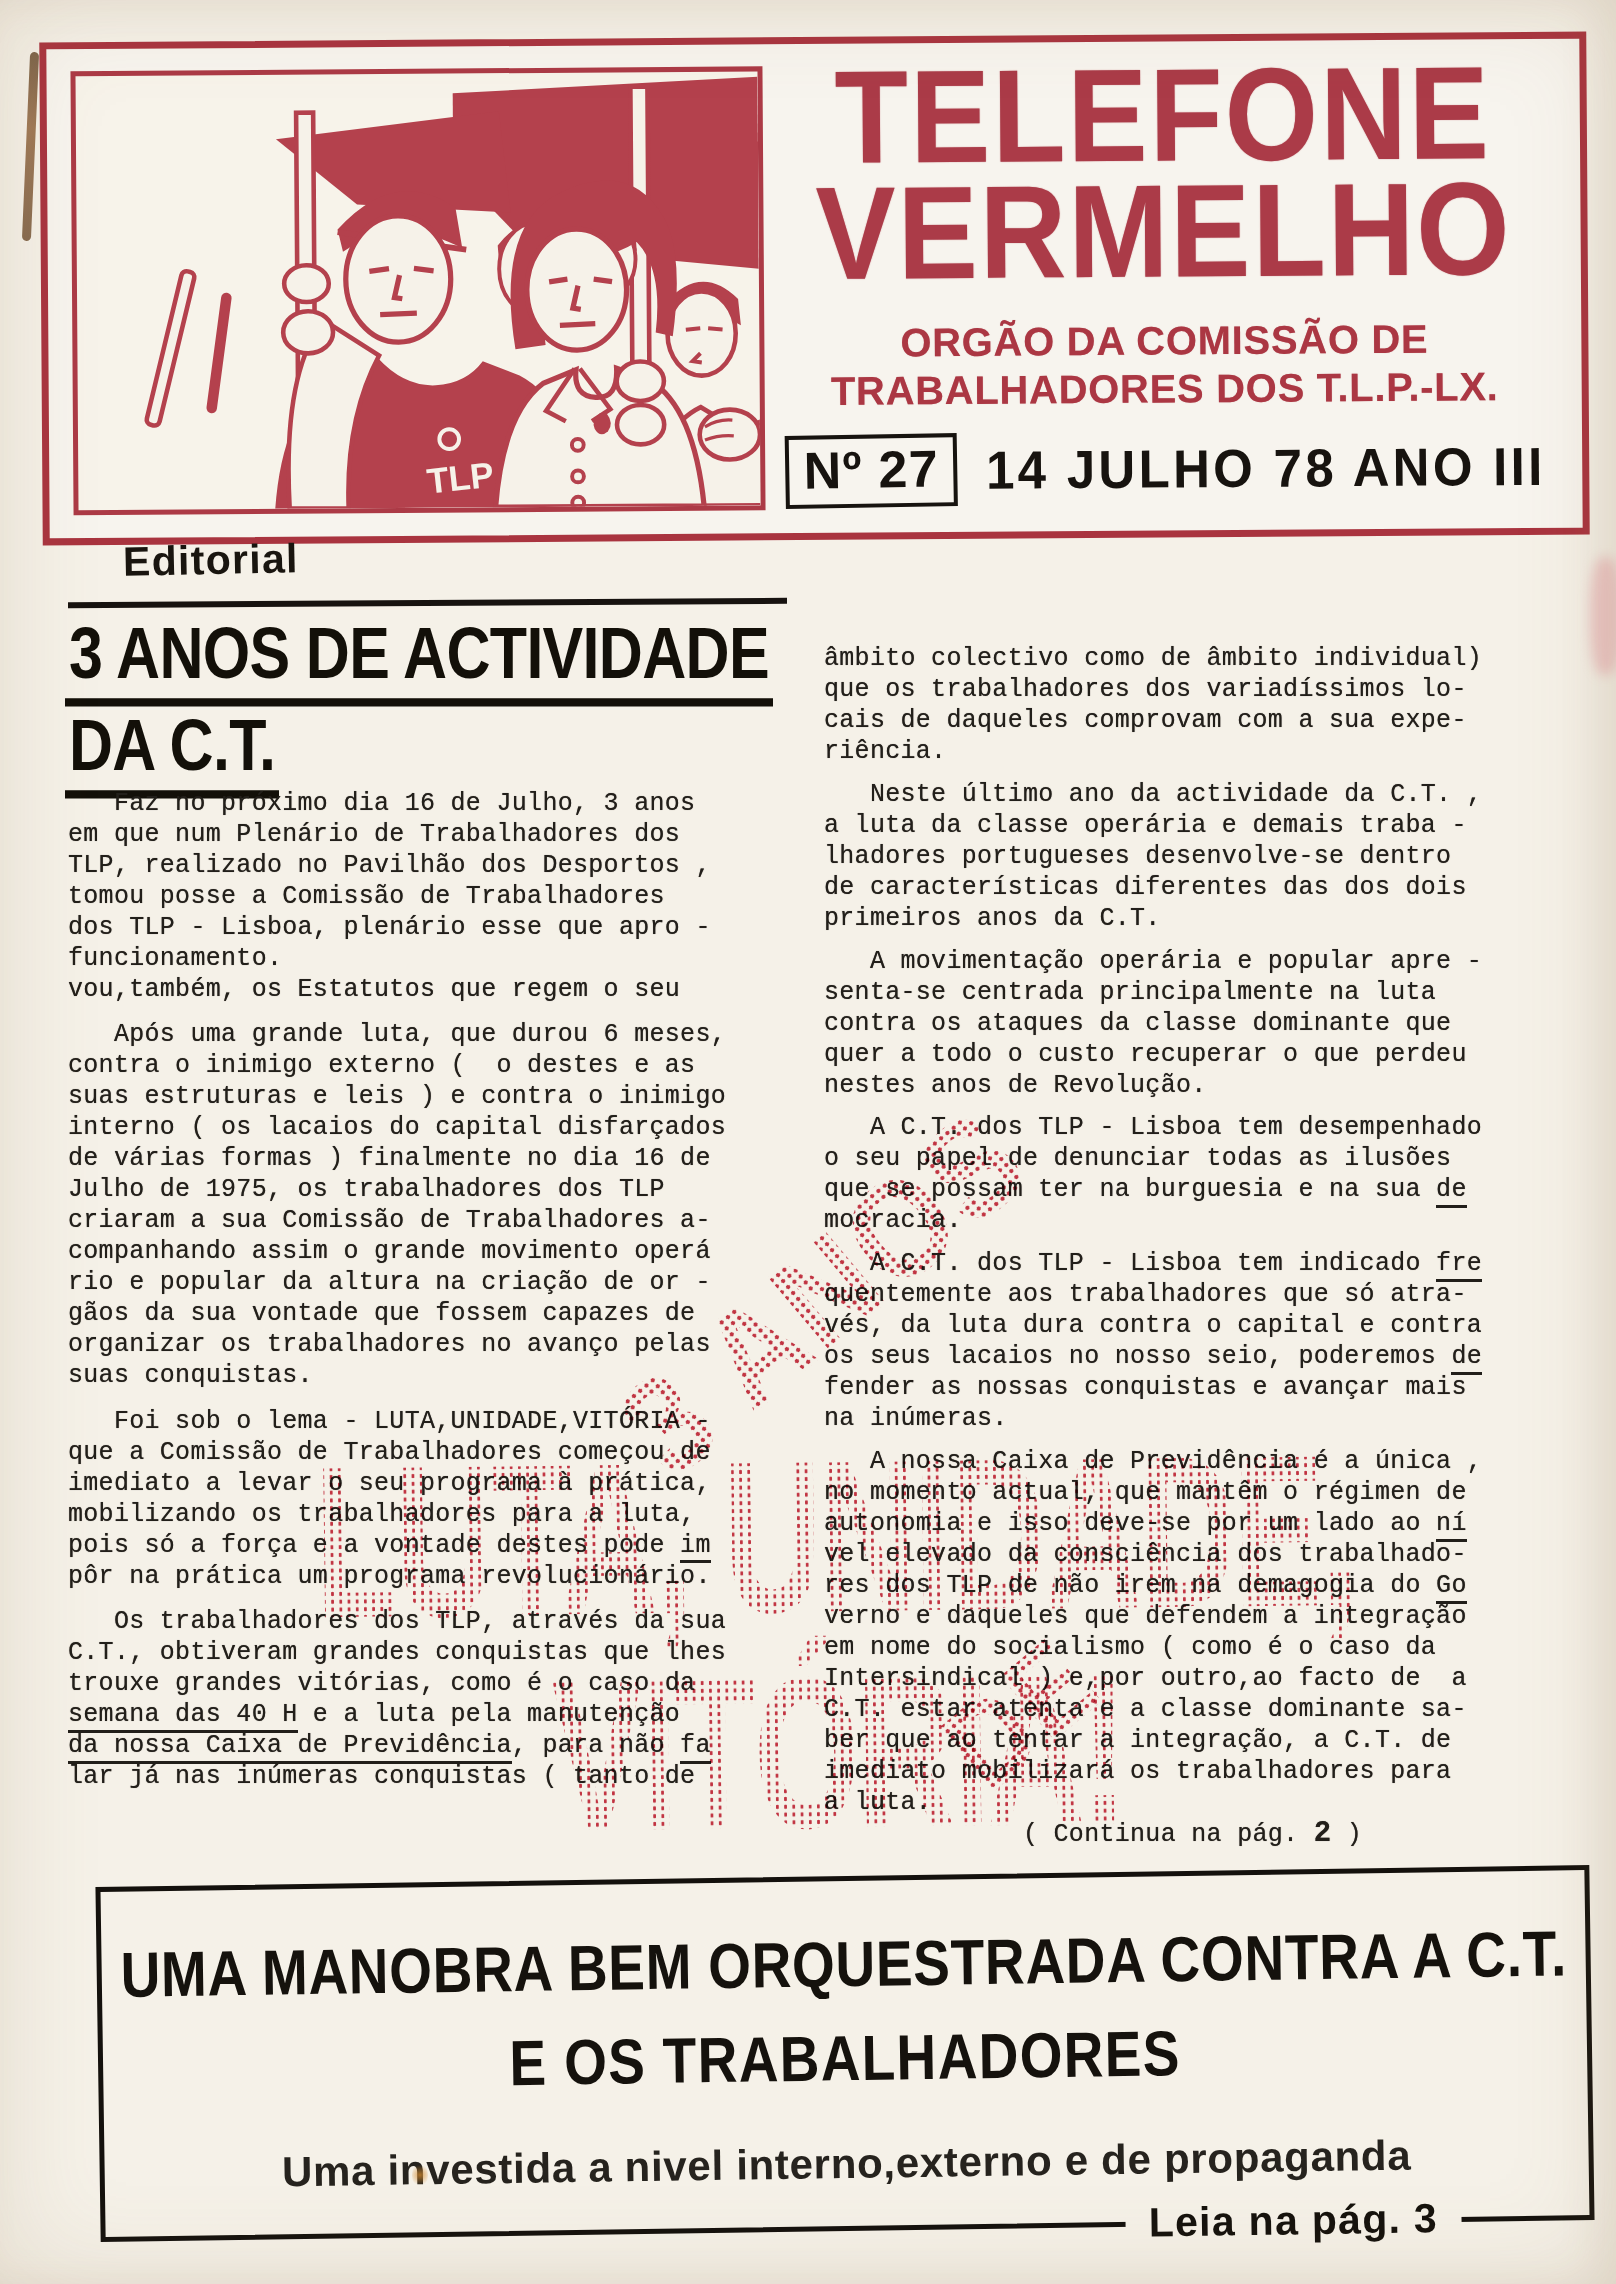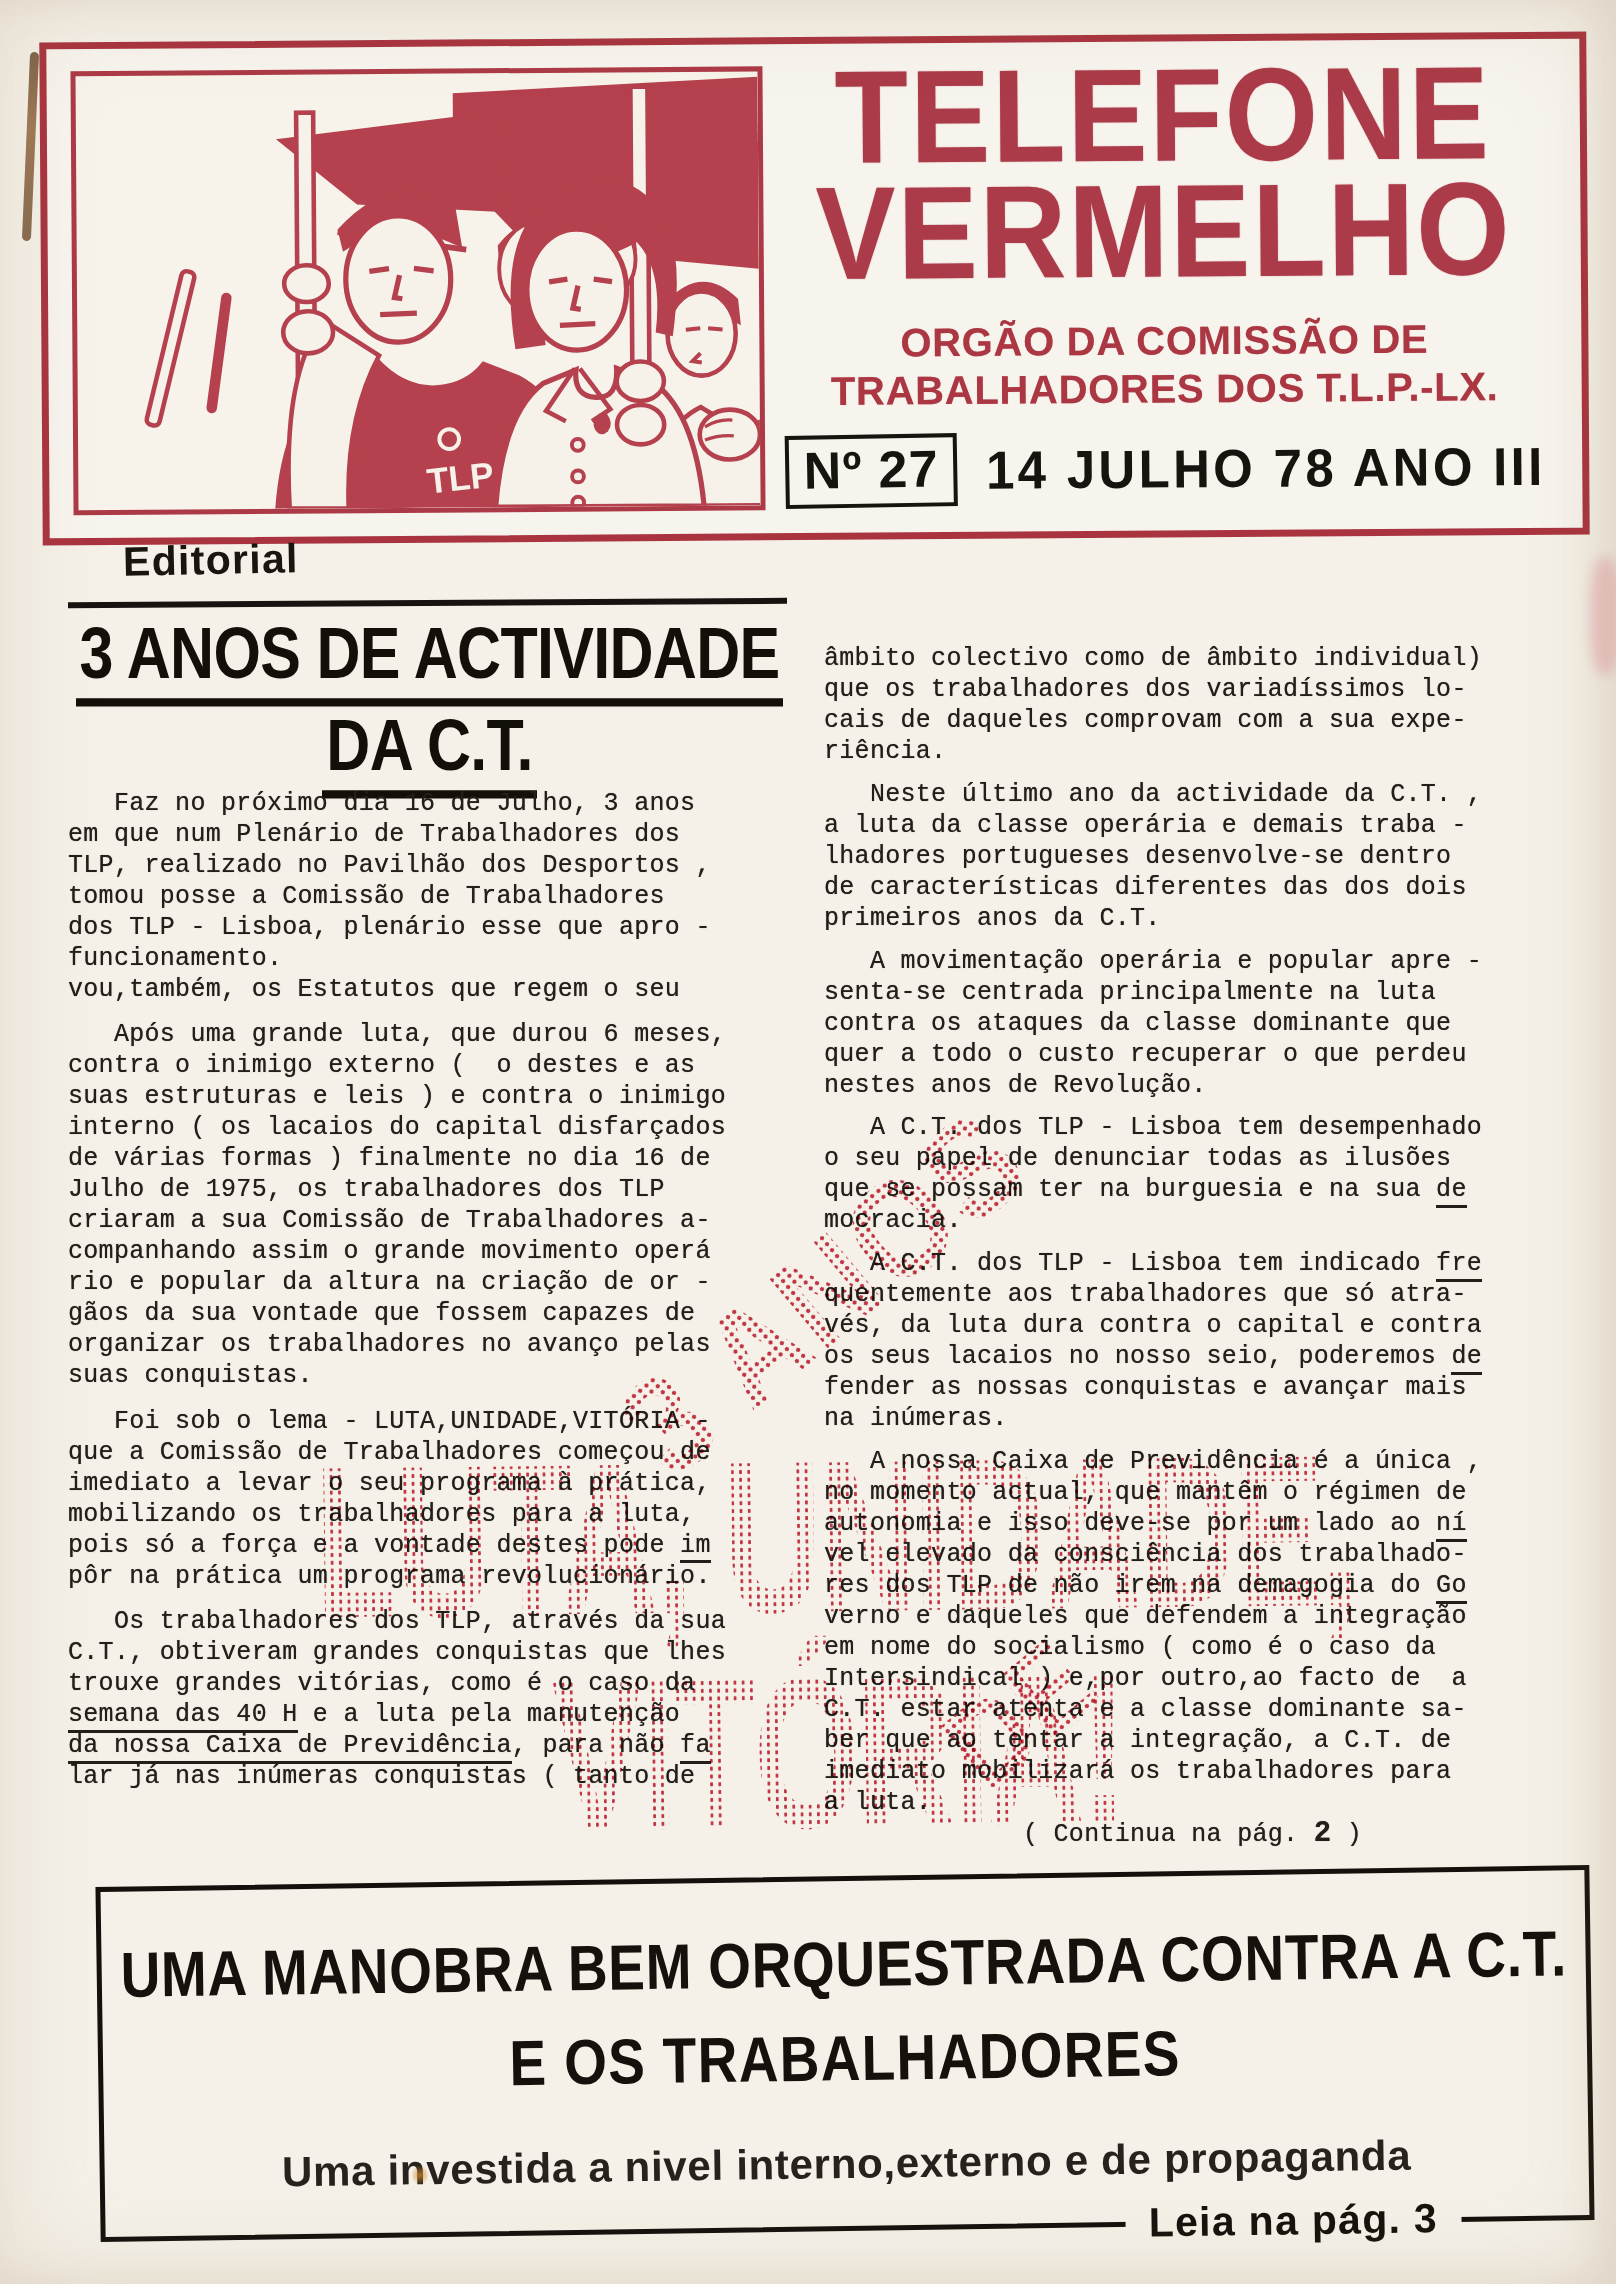--- a/index.html
+++ b/index.html
@@ -45,21 +45,21 @@
   }
   .issue-date{
     margin-left:29px;font-weight:700;font-size:51px;letter-spacing:3.3px;transform:scaleY(1.05);
   }
   
   .editorial{
     position:absolute;left:123px;top:537px;font-weight:700;font-size:41px;color:#19150f;
     transform:rotate(-1.2deg);letter-spacing:1.3px;
   }
   .ed-rule{position:absolute;left:68px;top:600px;width:719px;height:5.9px;background:#171310;transform:rotate(-0.35deg);}
-  .headline{position:absolute;left:65px;top:618px;width:729px;text-align:center;color:#131009;}
+  .headline{position:absolute;left:65px;top:618px;width:729px;color:#131009;}
   .hl{
     display:inline-block;font-weight:700;border-bottom:7.2px solid #131009;
     padding:0 3.9px 6.5px 3.9px;line-height:1.0;
     transform:scaleY(1.18);transform-origin:top center;letter-spacing:-0.7px;
   }
   .hl1{font-size:61px;}
   .hl2{font-size:61px;margin-top:17px;}
   
   .tcol{position:absolute;color:#221f1a;}
   .tcol-left{left:68px;top:788px;width:729px;}

